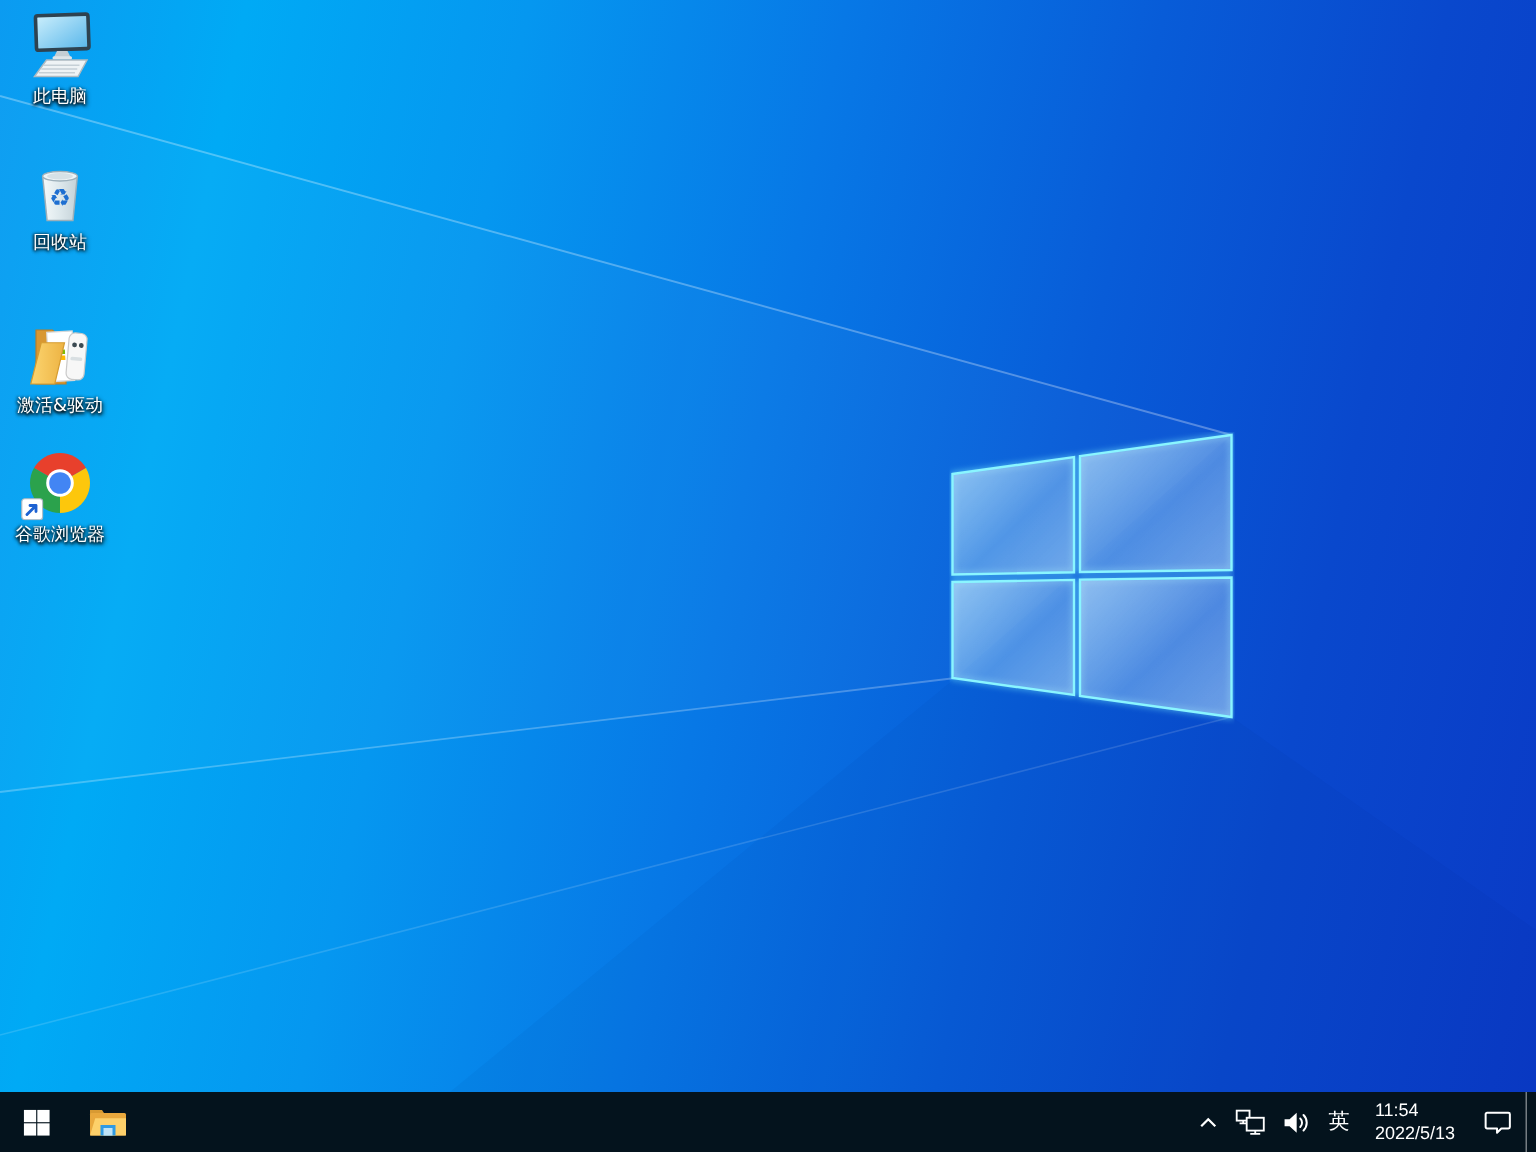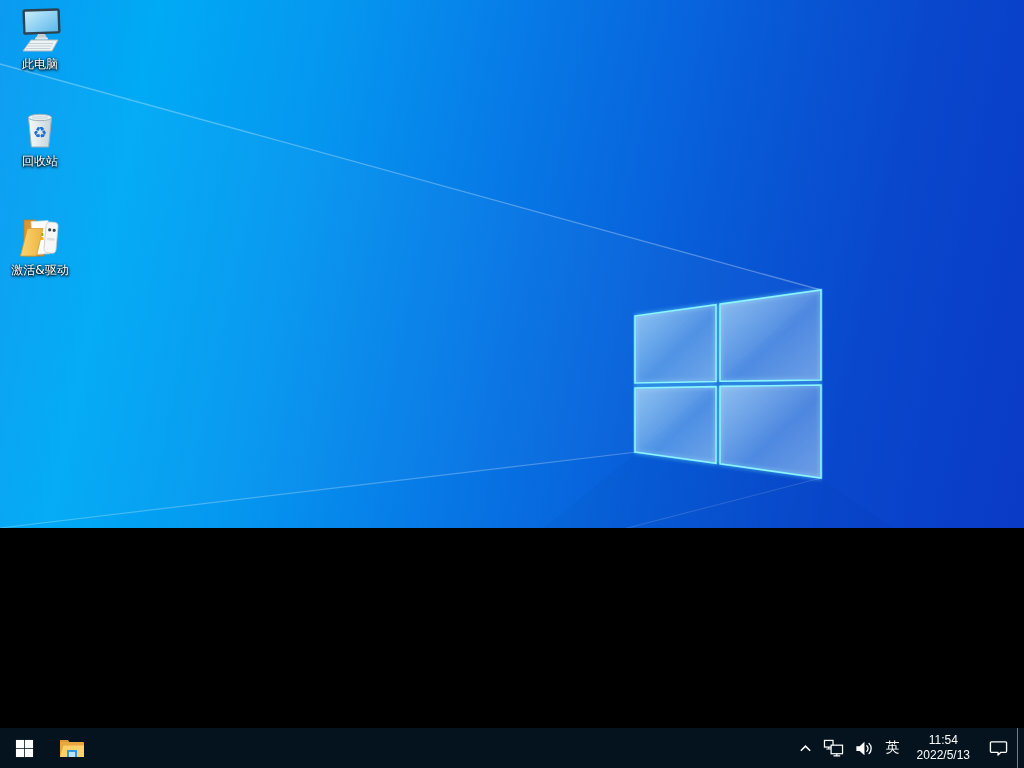--- a/index.html
+++ b/index.html
@@ -2,21 +2,21 @@
 <html><head>
 <meta charset="utf-8">
 <style>
   * { margin:0; padding:0; box-sizing:border-box; }
   html,body { width:1024px; height:768px; overflow:hidden; background:#000; }
   body { font-family:"Liberation Sans","DejaVu Sans",sans-serif; }
   .screen { position:relative; width:1024px; height:768px; overflow:hidden; }
 
   
   .desktop {
-    position:absolute; top:0; left:0; width:1024px; height:528px;
+    position:absolute; top:0; left:0; width:1024px; height:728px;
     background:linear-gradient(102deg,
       #0b9bf1 0%, #00aaf5 14%, #0597f0 30%,
       #0778e6 48%, #085cd8 66%, #0948cd 82%, #0a3ac6 100%);
     overflow:hidden;
   }
   .rays { position:absolute; top:0; left:0; pointer-events:none; }
 
   
   .win-logo { position:absolute; left:633px; top:288px; width:190px; height:195px; }
 
@@ -44,21 +44,21 @@
   }
   .tb-spacer { flex:1; }
   .tray { display:flex; align-items:stretch; }
   .tray-btn {
     display:flex; align-items:center; justify-content:center;
     padding:0 5px; min-width:24px; cursor:pointer; color:#eef3f6;
   }
   .ime { font-size:14px; color:#fff; padding:0 8px;
          font-family:"DejaVu Sans","Liberation Sans",sans-serif; }
   .clock {
-    display:flex; flex-direction:column; align-items:center; justify-content:center;
+    display:flex; flex-direction:column; align-items:flex-start; justify-content:center;
     color:#fff; font-size:12px; line-height:15px; padding:0 9px; cursor:pointer;
   }
   .show-desktop { width:7px; border-left:1px solid rgba(255,255,255,.45); cursor:pointer; }
 
   .cjk { font-family:"DejaVu Sans","Liberation Sans",sans-serif; }
 </style>
 </head>
 <body>
 
 <div class="screen">
@@ -156,20 +156,36 @@
               <circle cx="33" cy="18" r="1.6" fill="#3b4a52"></circle>
               <circle cx="37.5" cy="18" r="1.6" fill="#3b4a52"></circle>
               <rect x="31" y="26" width="8" height="2.4" rx="1.2" fill="#d9dfe2"></rect>
             </g>
             <path d="M4.5 44 L11.5 16.5 H27 L20.5 44 Z" fill="url(#flap)" stroke="#d59c30" stroke-width="0.8"></path>
           </svg>
         </div>
         <div class="lbl cjk">激活&amp;驱动</div>
       </div>
 
+      <div class="desk-item" style="top:298px">
+        <div class="glyph">
+          <svg viewBox="0 0 48 48" width="48" height="48">
+            <path d="M24 24 L6.68 14 A20 20 0 0 1 41.32 14 Z" fill="#e8402c"></path>
+            <path d="M24 24 L41.32 14 A20 20 0 0 1 24 44 Z" fill="#fdc70c"></path>
+            <path d="M24 24 L24 44 A20 20 0 0 1 6.68 14 Z" fill="#2ba24c"></path>
+            <circle cx="24" cy="24" r="9.2" fill="#ffffff"></circle>
+            <circle cx="24" cy="24" r="7.2" fill="#4285f4"></circle>
+          </svg>
+          <svg class="shortcut-badge" viewBox="0 0 15 15" width="15" height="15">
+            <rect x="0.5" y="0.5" width="14" height="14" rx="2" fill="#ffffff" stroke="#aab8c2" stroke-width="0.8"></rect>
+            <path d="M4 11 L10 5 M6 5 H10 V9" stroke="#1d62d2" stroke-width="1.9" fill="none" stroke-linecap="round" stroke-linejoin="round"></path>
+          </svg>
+        </div>
+        <div class="lbl cjk">谷歌浏览器</div>
+      </div>
     </div>
   </div>
 
   <div class="taskbar">
 
     <div class="tb-btn">
       <svg viewBox="0 0 20 20" width="19" height="19">
         <rect x="1" y="1" width="8.6" height="8.6" fill="#ffffff"></rect>
         <rect x="10.4" y="1" width="8.6" height="8.6" fill="#ffffff"></rect>
         <rect x="1" y="10.4" width="8.6" height="8.6" fill="#ffffff"></rect>

